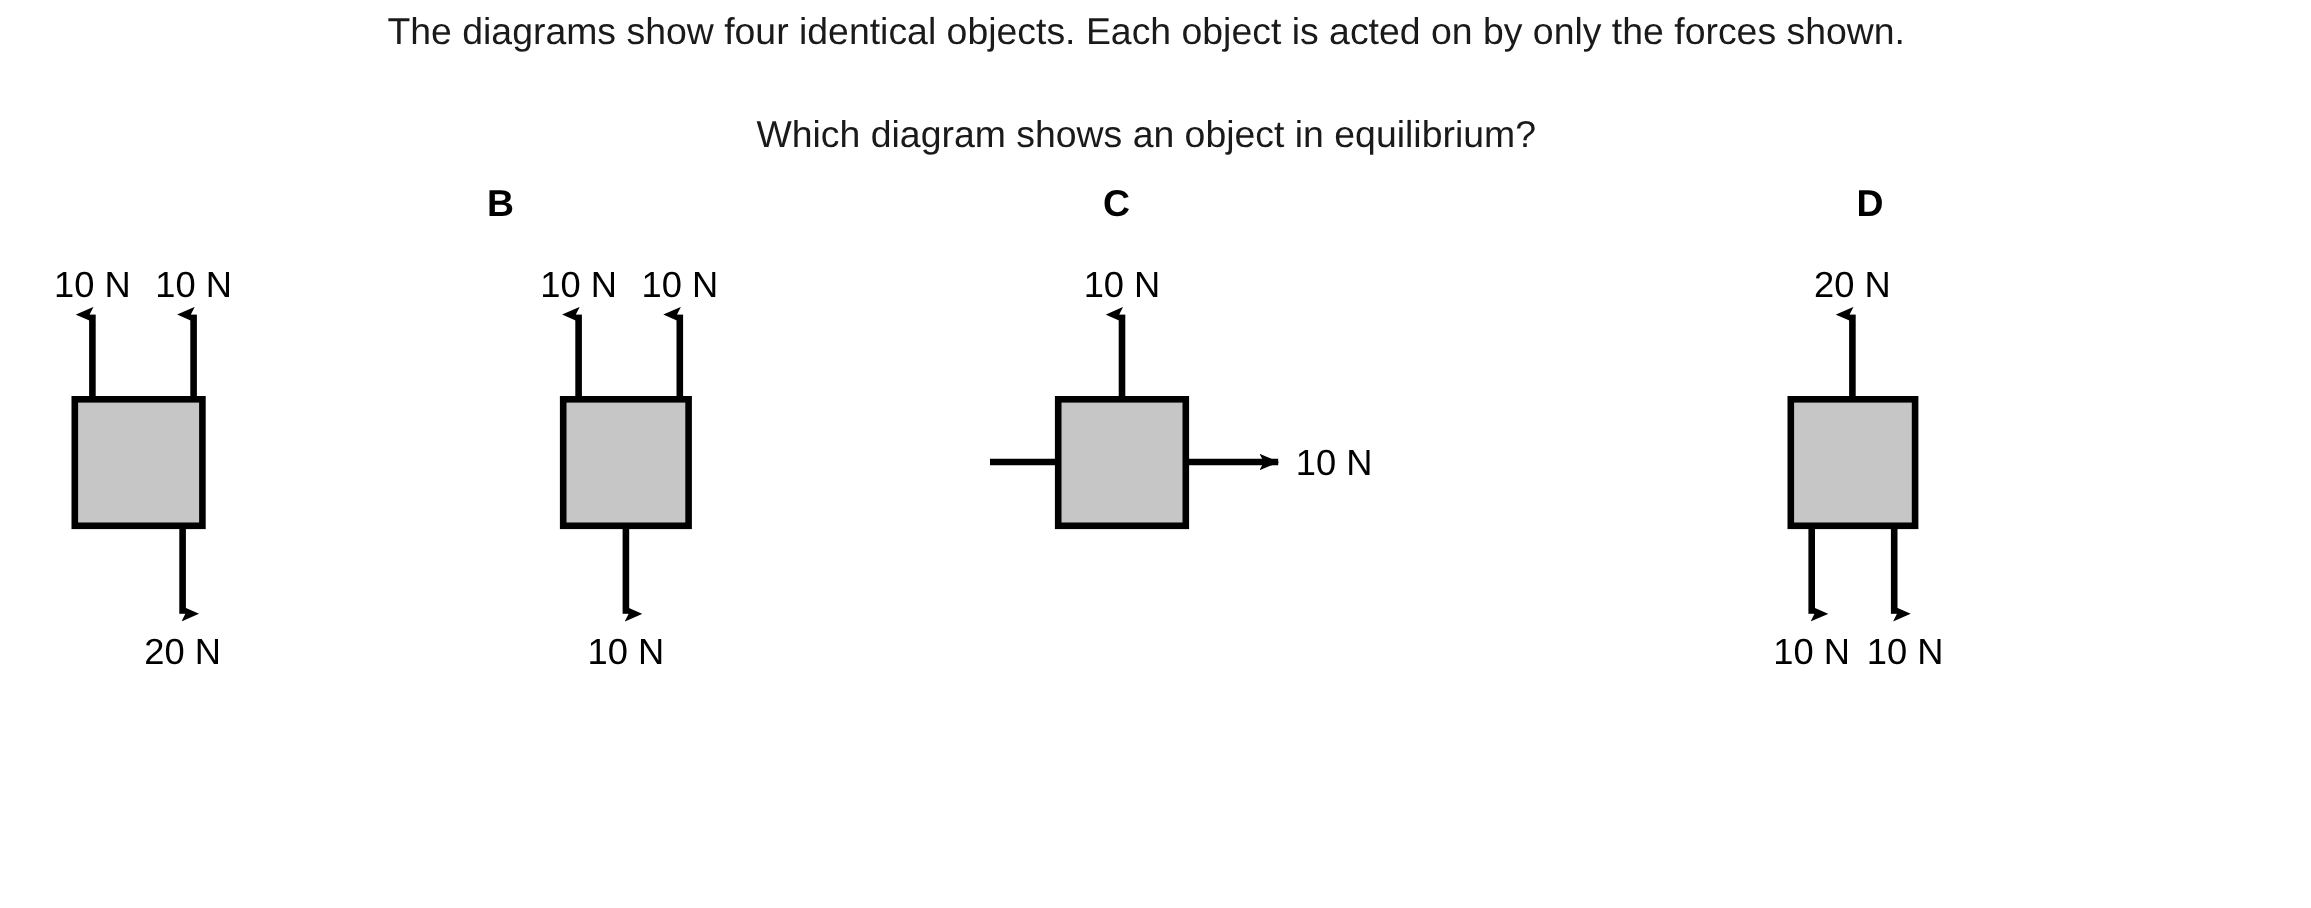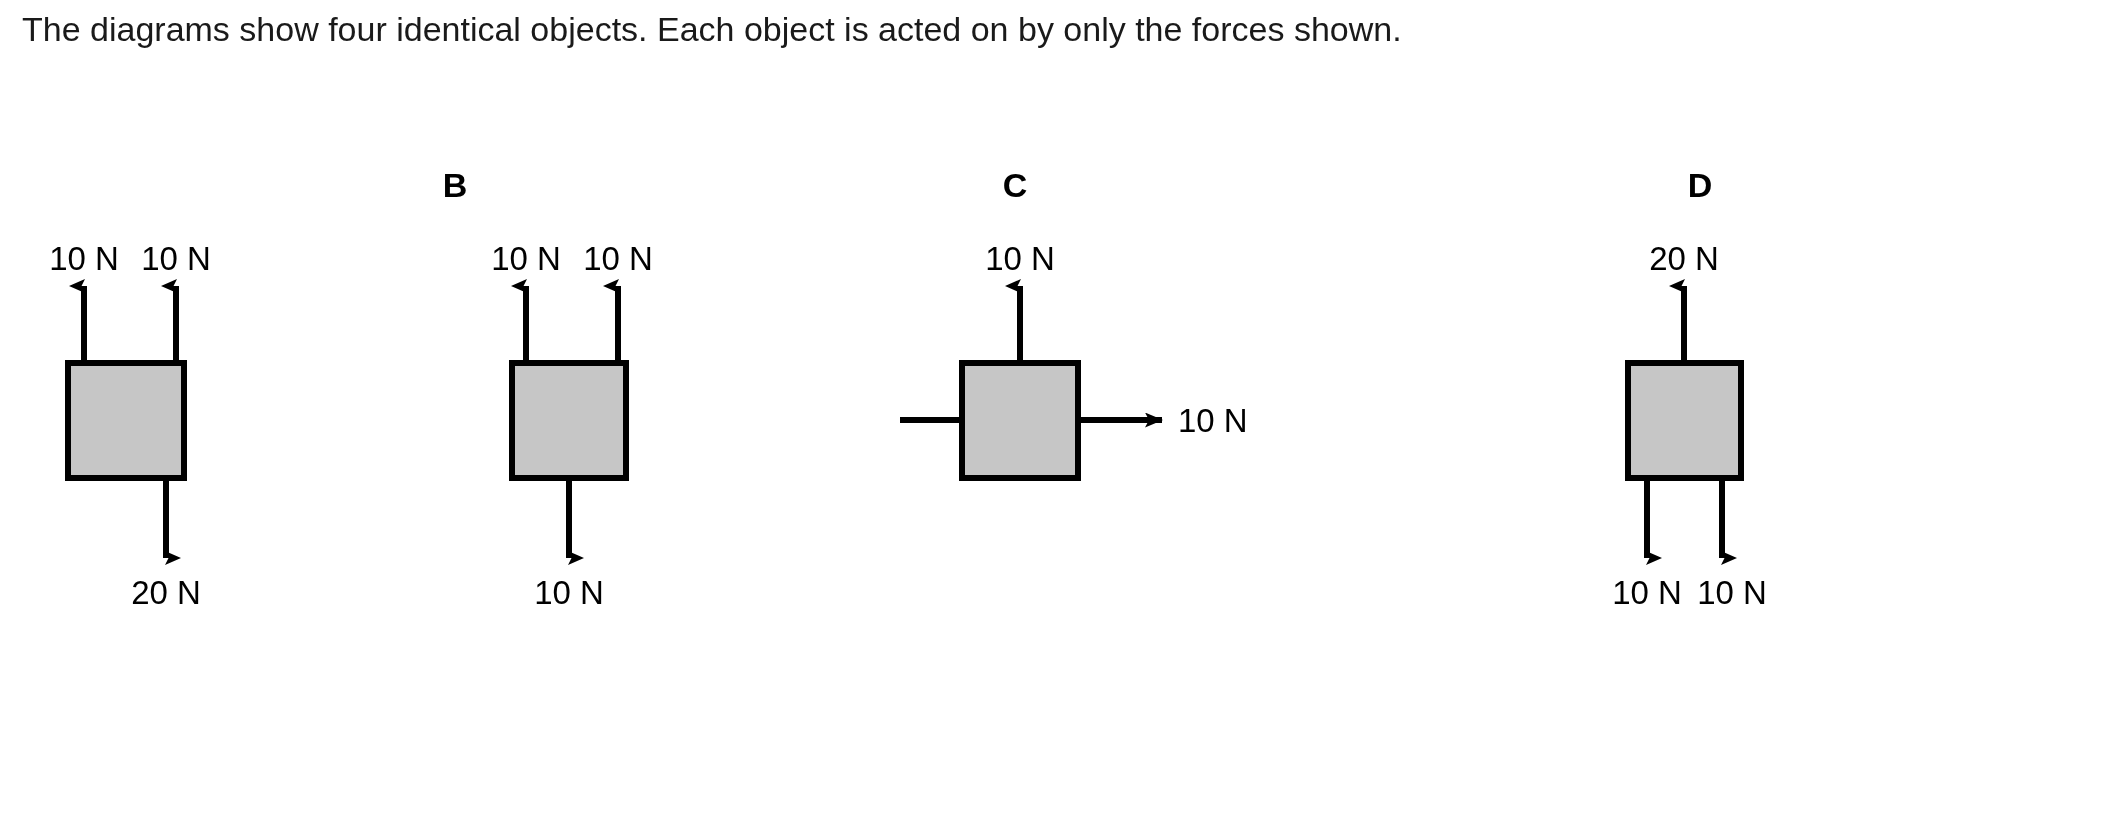--- a/index.html
+++ b/index.html
@@ -22,20 +22,21 @@
     left: 22px;
     top: 8px;
     width: 2040px;
   }
   .q-line {
     font-size: 34px;
     line-height: 42px;
     color: #1a1a1a;
     white-space: nowrap;
     letter-spacing: 0px;
+    text-align: center;
   }
   .q-line.first { margin-bottom: 52px; }
 
   
   .diagrams {
     position: absolute;
     left: 0;
     top: 158px;
     width: 2101px;
     height: 660px;
@@ -75,20 +76,21 @@
     font-family: "Liberation Sans", sans-serif;
     font-size: 33px;
     fill: #000;
   }
 </style>
 </head>
 <body>
 
 <div class="question-block">
   <div class="q-line first">The diagrams show four identical objects. Each object is acted on by only the forces shown.</div>
+  <div class="q-line">Which diagram shows an object in equilibrium?</div>
 </div>
 
 <div class="diagrams">
 
   <div class="diagram" id="diagram-a">
     <div class="diagram-label">A</div>
     <svg class="svg-stage" width="440" height="660" viewBox="0 0 440 660">
       <defs>
         <marker id="ahU_A" markerWidth="14" markerHeight="16" refX="7" refY="15" orient="auto" markerUnits="userSpaceOnUse">
           <path d="M7,0 L14,16 L7,12.5 L0,16 Z" fill="#000"></path>

